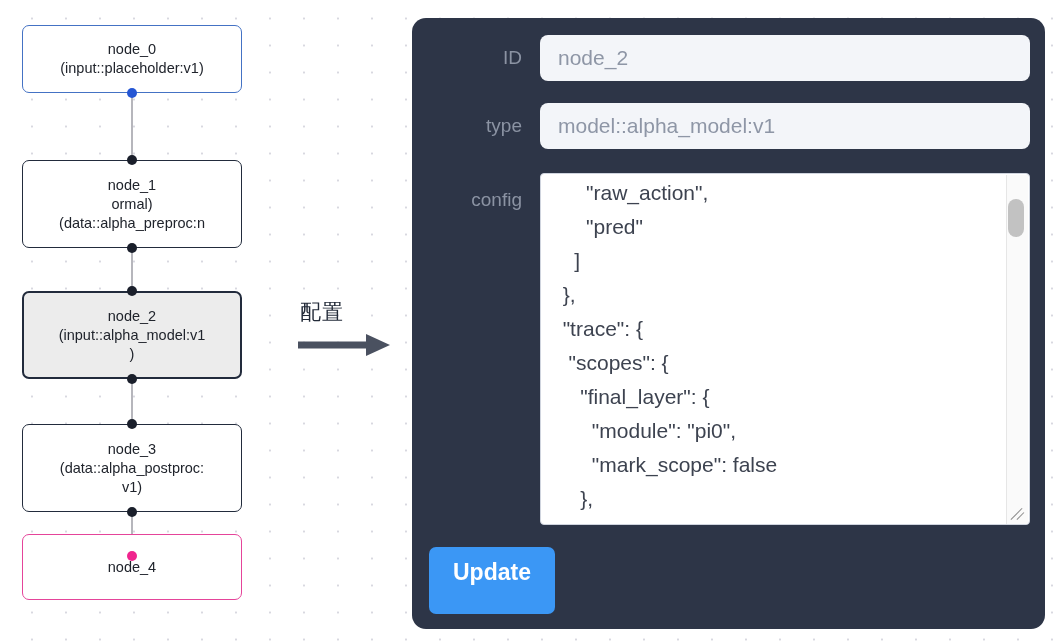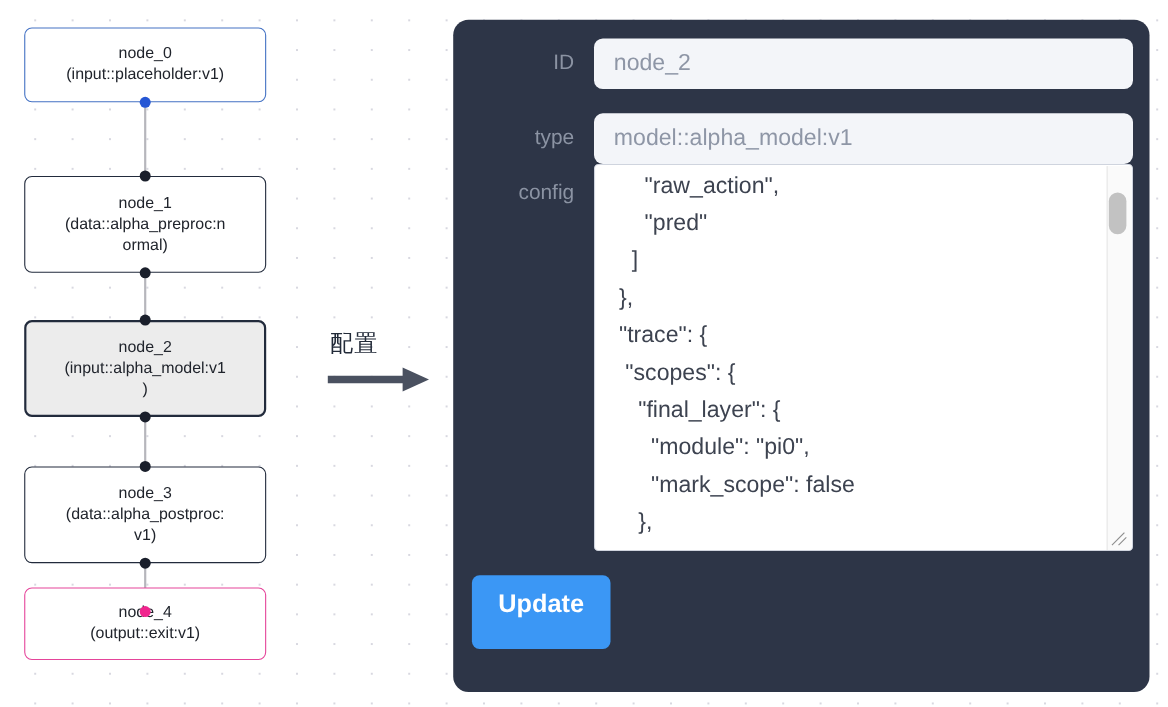--- a/index.html
+++ b/index.html
@@ -114,21 +114,21 @@
     overflow: hidden;
   }
 
   .field-row {
     display: flex;
     align-items: center;
     padding-left: 14px;
   }
   .field-row.r-id   { margin-top: 17px; }
   .field-row.r-type { margin-top: 22px; }
-  .field-row.r-cfg  { align-items: flex-start; }
+  .field-row.r-cfg  { margin-top: 24px; align-items: flex-start; }
 
   .field-label {
     width: 114px;
     text-align: right;
     padding-right: 18px;
     font-size: 19px;
     color: #8b93a3;
   }
   .field-row.r-cfg .field-label { padding-top: 16px; }
 
@@ -231,22 +231,22 @@
 
     <div class="node n0">
       <span class="ln">node_0</span>
       <span class="ln">(input::placeholder:v1)</span>
     </div>
     <div class="dot blue d0"></div>
 
     <div class="dot d1a"></div>
     <div class="node n1">
       <span class="ln">node_1</span>
+      <span class="ln">ormal)</span>
       <span class="ln">(data::alpha_preproc:n</span>
-      <span class="ln">ormal)</span>
     </div>
     <div class="dot d1b"></div>
 
     <div class="dot d2a"></div>
     <div class="node n2">
       <span class="ln">node_2</span>
       <span class="ln">(input::alpha_model:v1</span>
       <span class="ln">)</span>
     </div>
     <div class="dot d2b"></div>
@@ -255,21 +255,20 @@
     <div class="node n3">
       <span class="ln">node_3</span>
       <span class="ln">(data::alpha_postproc:</span>
       <span class="ln">v1)</span>
     </div>
     <div class="dot d3b"></div>
 
     <div class="dot pink d4"></div>
     <div class="node n4">
       <span class="ln">node_4</span>
-      <span class="ln">(output::exit:v1)</span>
     </div>
   </div>
 
   <div id="arrow-group">
     <div id="arrow-label">配置</div>
     <svg id="arrow-svg" width="96" height="26" viewBox="0 0 96 26">
       <path d="M2 13 L74 13" stroke="#4a5160" stroke-width="7" stroke-linecap="butt"></path>
       <path d="M70 2 L94 13 L70 24 Z" fill="#4a5160"></path>
     </svg>
   </div>

